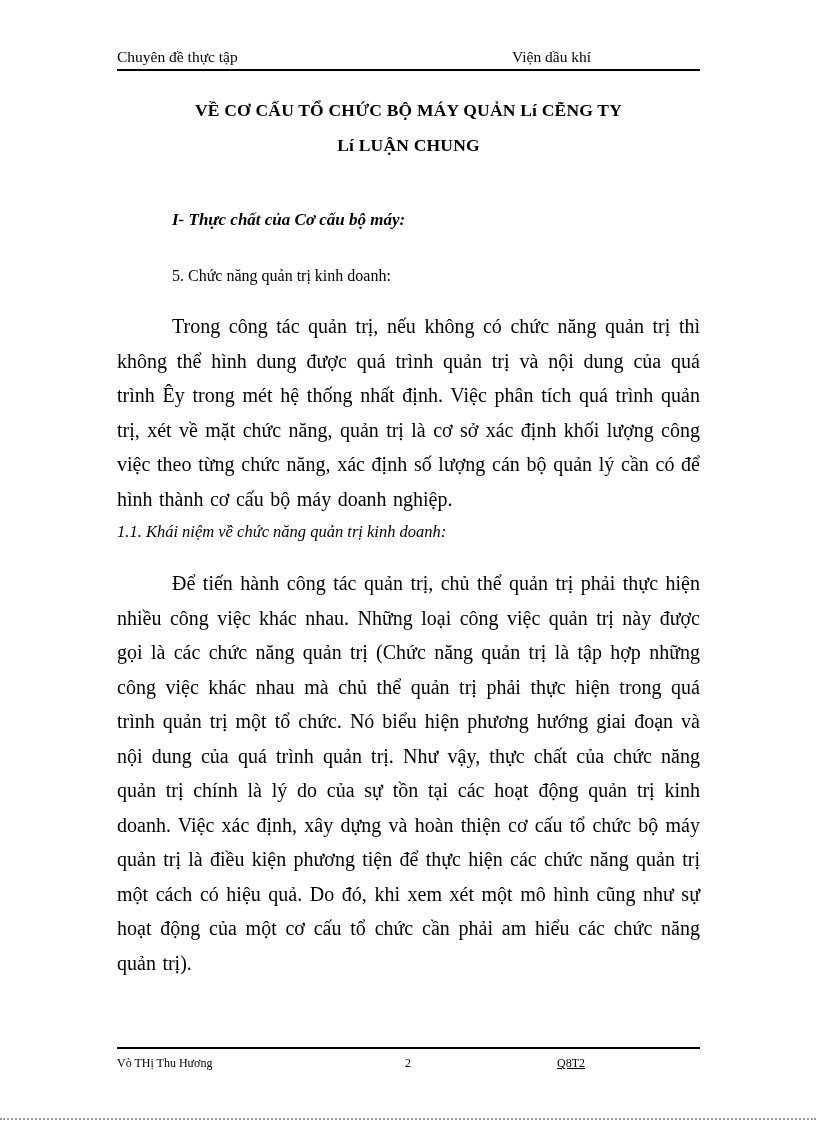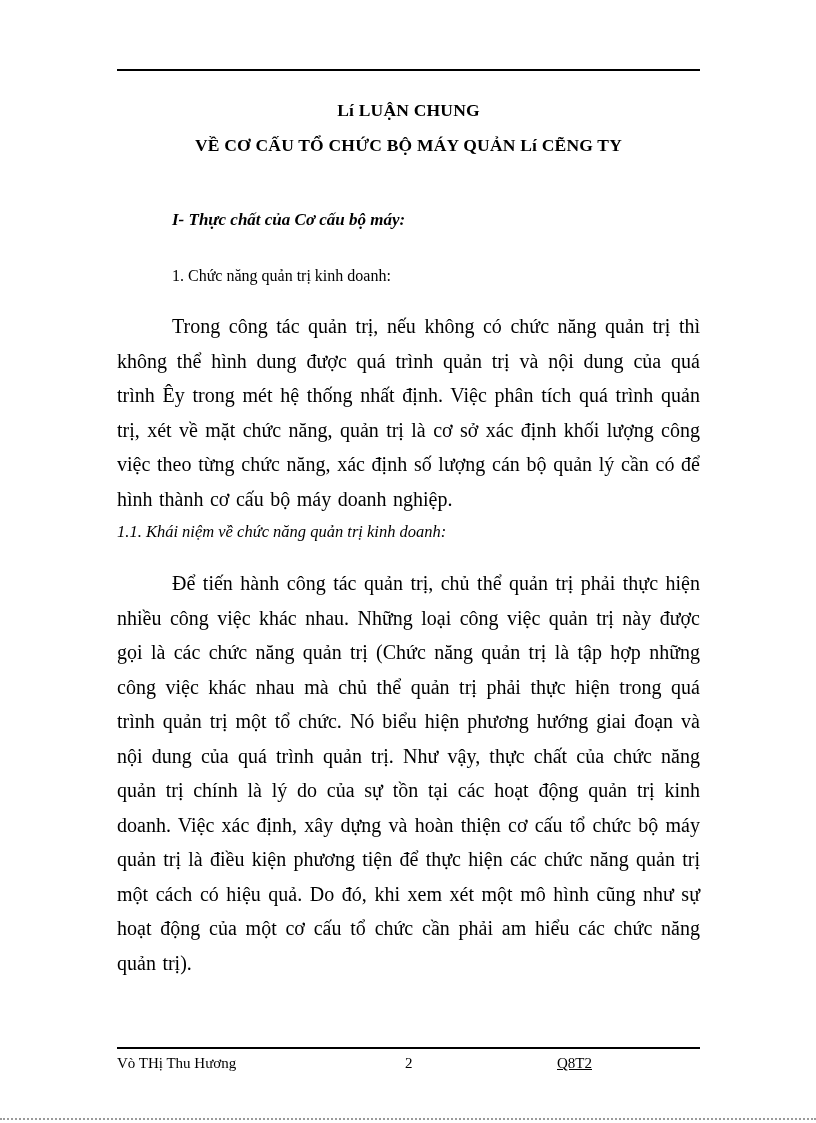--- a/index.html
+++ b/index.html
@@ -88,49 +88,53 @@
     left: 117px;
     width: 583px;
     border-top: 2px solid #000;
   }
   .footer {
     position: absolute;
     top: 1053px;
     left: 117px;
     width: 583px;
     height: 20px;
-    font-size: 15px;
+    font-size: 12px;
     line-height: 20px;
   }
   .footer .f-left { position: absolute; left: 0; top: 0; }
   .footer .f-center { position: absolute; left: 288px; top: 0; }
   .footer .f-right { position: absolute; left: 440px; top: 0; text-decoration: underline; }
 
   .bottom-dotted {
     position: absolute;
     left: 0;
     bottom: 3px;
     width: 816px;
     border-top: 2px dotted #9a9a9a;
   }
 </style>
 </head>
 <body>
 
 <div class="page">
 
+  <div class="header">
+    <span class="h-left">Chuyên  đề thực  tập</span>
+    <span class="h-right">Viện  dầu khí</span>
+  </div>
   <div class="header-rule"></div>
 
   <div class="content">
+    <div class="title-line">VỀ CƠ CẤU TỔ CHỨC BỘ MÁY  QUẢN Lí CẼNG TY</div>
     <div class="title-line">Lí LUẬN  CHUNG</div>
-    <div class="title-line">VỀ CƠ CẤU TỔ CHỨC BỘ MÁY  QUẢN Lí CẼNG TY</div>
 
     <div class="section-heading">I- Thực chất của Cơ cấu bộ máy:</div>
 
-    <div class="sub-heading-1">1. Chức năng quản trị kinh  doanh:</div>
+    <div class="sub-heading-1">5. Chức năng quản trị kinh  doanh:</div>
 
     <p class="para">Trong công tác quản trị, nếu không có chức năng quản trị thì không thể hình dung được quá trình quản trị và nội dung của quá trình Êy trong mét hệ thống nhất định. Việc phân tích quá trình quản trị, xét về mặt chức năng, quản trị là cơ sở xác định khối lượng công việc theo từng chức năng, xác định số lượng cán bộ quản lý cần có để hình thành cơ cấu bộ máy doanh nghiệp.</p>
 
     <div class="sub-heading-2">1.1. Khái niệm về chức năng quản trị kinh doanh:</div>
 
     <p class="para">Để tiến hành công tác quản trị, chủ thể quản trị phải thực hiện nhiều công việc khác nhau. Những loại công việc quản trị này được gọi là các chức năng quản trị (Chức năng quản trị là tập hợp những công việc khác nhau mà chủ thể quản trị phải thực hiện trong quá trình quản trị một tổ chức. Nó biểu hiện phương hướng giai đoạn và nội dung của quá trình quản trị. Như vậy, thực chất của chức năng quản trị chính là lý do của sự tồn tại các hoạt động quản trị kinh doanh. Việc xác định, xây dựng và hoàn thiện cơ cấu tổ chức bộ máy quản trị là điều kiện phương tiện để thực hiện các chức năng quản trị một cách có hiệu quả. Do đó, khi xem xét một mô hình cũng như sự hoạt động của một cơ cấu tổ chức cần phải am hiểu các chức năng quản trị).</p>
   </div>
 
   <div class="footer-rule"></div>
   <div class="footer">

